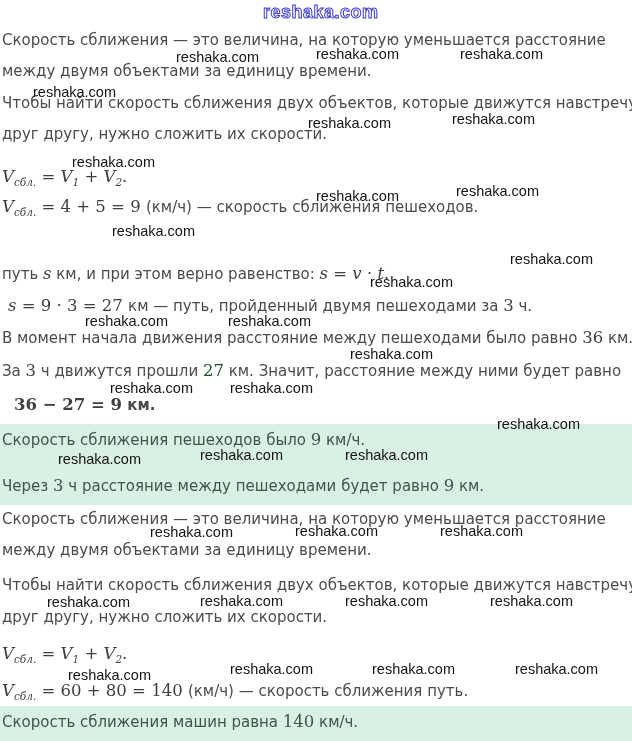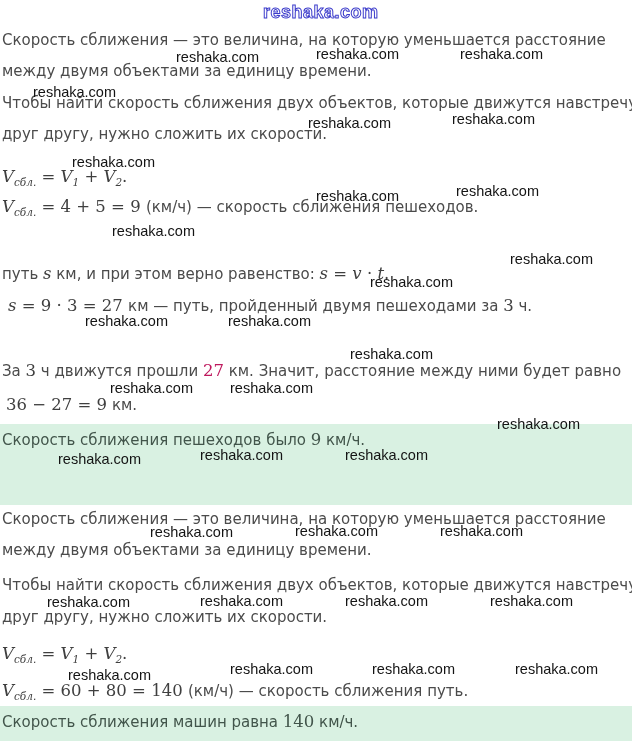--- a/index.html
+++ b/index.html
@@ -34,23 +34,25 @@
     <div class="hl" style="left: 0px; top: 424px; width: 632px; height: 81px; background: rgb(217, 241, 226);"></div>
     <div class="hl" style="left: 0px; top: 706px; width: 632px; height: 35px; background: rgb(217, 241, 226);"></div>
     <div class="line" style="left: 2px; top: 31px; color: rgb(75, 75, 75);"><span class="seg-t">Скорость сближения — это величина, на которую уменьшается расстояние</span></div>
     <div class="line" style="left: 2px; top: 62px; color: rgb(75, 75, 75);"><span class="seg-t">между двумя объектами за единицу времени.</span></div>
     <div class="line" style="left: 2px; top: 94px; color: rgb(75, 75, 75);"><span class="seg-t">Чтобы найти скорость сближения двух объектов, которые движутся навстречу</span></div>
     <div class="line" style="left: 2px; top: 125px; color: rgb(75, 75, 75);"><span class="seg-t">друг другу, нужно сложить их скорости.</span></div>
     <div class="line" style="left: 2px; top: 167px; color: rgb(75, 75, 75);"><span class="seg-mi" style="color: rgb(63, 63, 63);">V</span><span class="seg-sub" style="color: rgb(63, 63, 63);">сбл.</span><span class="seg-m" style="color: rgb(63, 63, 63);"> = </span><span class="seg-mi" style="color: rgb(63, 63, 63);">V</span><span class="seg-sub" style="color: rgb(63, 63, 63);">1</span><span class="seg-m" style="color: rgb(63, 63, 63);"> + </span><span class="seg-mi" style="color: rgb(63, 63, 63);">V</span><span class="seg-sub" style="color: rgb(63, 63, 63);">2</span><span class="seg-m" style="color: rgb(63, 63, 63);">.</span></div>
     <div class="line" style="left: 2px; top: 197px; color: rgb(75, 75, 75);"><span class="seg-mi" style="color: rgb(63, 63, 63);">V</span><span class="seg-sub" style="color: rgb(63, 63, 63);">сбл.</span><span class="seg-m" style="color: rgb(63, 63, 63); margin-top: 32px;"> = 4 + 5 = 9 </span><span class="seg-t">(км/ч) — скорость сближения пешеходов.</span></div>
     <div class="line" style="left: 2px; top: 264px; color: rgb(75, 75, 75);"><span class="seg-t">путь </span><span class="seg-mi" style="color: rgb(63, 63, 63);">s</span><span class="seg-t"> км, и при этом верно равенство: </span><span class="seg-mi" style="color: rgb(63, 63, 63);">s</span><span class="seg-m" style="color: rgb(63, 63, 63);"> = </span><span class="seg-mi" style="color: rgb(63, 63, 63);">v</span><span class="seg-m" style="color: rgb(63, 63, 63);"> · </span><span class="seg-mi" style="color: rgb(63, 63, 63);">t</span><span class="seg-m" style="color: rgb(63, 63, 63);">.</span></div>
     <div class="line" style="left: 8px; top: 296px; color: rgb(75, 75, 75);"><span class="seg-mi" style="color: rgb(63, 63, 63);">s</span><span class="seg-m" style="color: rgb(63, 63, 63);"> = 9 · 3 = 27 </span><span class="seg-t">км — путь, пройденный двумя пешеходами за </span><span class="seg-m" style="color: rgb(63, 63, 63);">3</span><span class="seg-t"> ч.</span></div>
-    <div class="line" style="left: 2px; top: 361px; color: rgb(75, 75, 75);"><span class="seg-t">За </span><span class="seg-m" style="color: rgb(63, 63, 63);">3</span><span class="seg-t"> ч движутся прошли </span><span class="seg-m" style="color: #be185d;">27</span><span class="seg-t"> км. Значит, расстояние между ними будет равно</span></div>
-    <div class="line" style="left: 6px; top: 395px; color: rgb(75, 75, 75);"><span class="seg-m" style="color: rgb(63, 63, 63);">36 − 27 = 9</span><span class="seg-t"> км.</span></div>
+    <div class="line" style="left: 2px; top: 328px; color: rgb(75, 75, 75);"><span class="seg-t">В момент начала движения расстояние между пешеходами было равно </span><span class="seg-m" style="color: rgb(63, 63, 63);">36</span><span class="seg-t"> км.</span></div>
+    <div class="line" style="left: 2px; top: 361px; color: rgb(75, 75, 75);"><span class="seg-t">За </span><span class="seg-m" style="color: rgb(63, 63, 63);">3</span><span class="seg-t"> ч движутся прошли </span><span class="seg-m" style="color: #14532d;">27</span><span class="seg-t"> км. Значит, расстояние между ними будет равно</span></div>
+    <div class="line" style="left: 14px; top: 395px; color: rgb(75, 75, 75); font-weight: bold;"><span class="seg-m" style="color: rgb(63, 63, 63);">36 − 27 = 9</span><span class="seg-t"> км.</span></div>
     <div class="line" style="left: 2px; top: 430px; color: rgb(66, 85, 75);"><span class="seg-t">Скорость сближения пешеходов было </span><span class="seg-m">9</span><span class="seg-t"> км/ч.</span></div>
+    <div class="line" style="left: 2px; top: 476px; color: rgb(66, 85, 75);"><span class="seg-t">Через </span><span class="seg-m">3</span><span class="seg-t"> ч расстояние между пешеходами будет равно </span><span class="seg-m">9</span><span class="seg-t"> км.</span></div>
     <div class="line" style="left: 2px; top: 510px; color: rgb(75, 75, 75);"><span class="seg-t">Скорость сближения — это величина, на которую уменьшается расстояние</span></div>
     <div class="line" style="left: 2px; top: 541px; color: rgb(75, 75, 75);"><span class="seg-t">между двумя объектами за единицу времени.</span></div>
     <div class="line" style="left: 2px; top: 576px; color: rgb(75, 75, 75);"><span class="seg-t">Чтобы найти скорость сближения двух объектов, которые движутся навстречу</span></div>
     <div class="line" style="left: 2px; top: 608px; color: rgb(75, 75, 75);"><span class="seg-t">друг другу, нужно сложить их скорости.</span></div>
     <div class="line" style="left: 2px; top: 644px; color: rgb(75, 75, 75);"><span class="seg-mi" style="color: rgb(63, 63, 63);">V</span><span class="seg-sub" style="color: rgb(63, 63, 63);">сбл.</span><span class="seg-m" style="color: rgb(63, 63, 63);"> = </span><span class="seg-mi" style="color: rgb(63, 63, 63);">V</span><span class="seg-sub" style="color: rgb(63, 63, 63);">1</span><span class="seg-m" style="color: rgb(63, 63, 63);"> + </span><span class="seg-mi" style="color: rgb(63, 63, 63);">V</span><span class="seg-sub" style="color: rgb(63, 63, 63);">2</span><span class="seg-m" style="color: rgb(63, 63, 63);">.</span></div>
     <div class="line" style="left: 2px; top: 681px; color: rgb(75, 75, 75);"><span class="seg-mi" style="color: rgb(63, 63, 63);">V</span><span class="seg-sub" style="color: rgb(63, 63, 63);">сбл.</span><span class="seg-m" style="color: rgb(63, 63, 63); margin-top: 36px;"> = 60 + 80 = 140 </span><span class="seg-t">(км/ч) — скорость сближения путь.</span></div>
     <div class="line" style="left: 2px; top: 712px; color: rgb(66, 85, 75);"><span class="seg-t">Скорость сближения машин равна </span><span class="seg-m">140</span><span class="seg-t"> км/ч.</span></div>
     <span class="wm" style="left: 176px; top: 50px; color: rgb(20, 20, 20);">reshaka.com</span>
     <span class="wm" style="left: 316px; top: 47px; color: rgb(20, 20, 20);">reshaka.com</span>
     <span class="wm" style="left: 460px; top: 47px; color: rgb(20, 20, 20);">reshaka.com</span>

